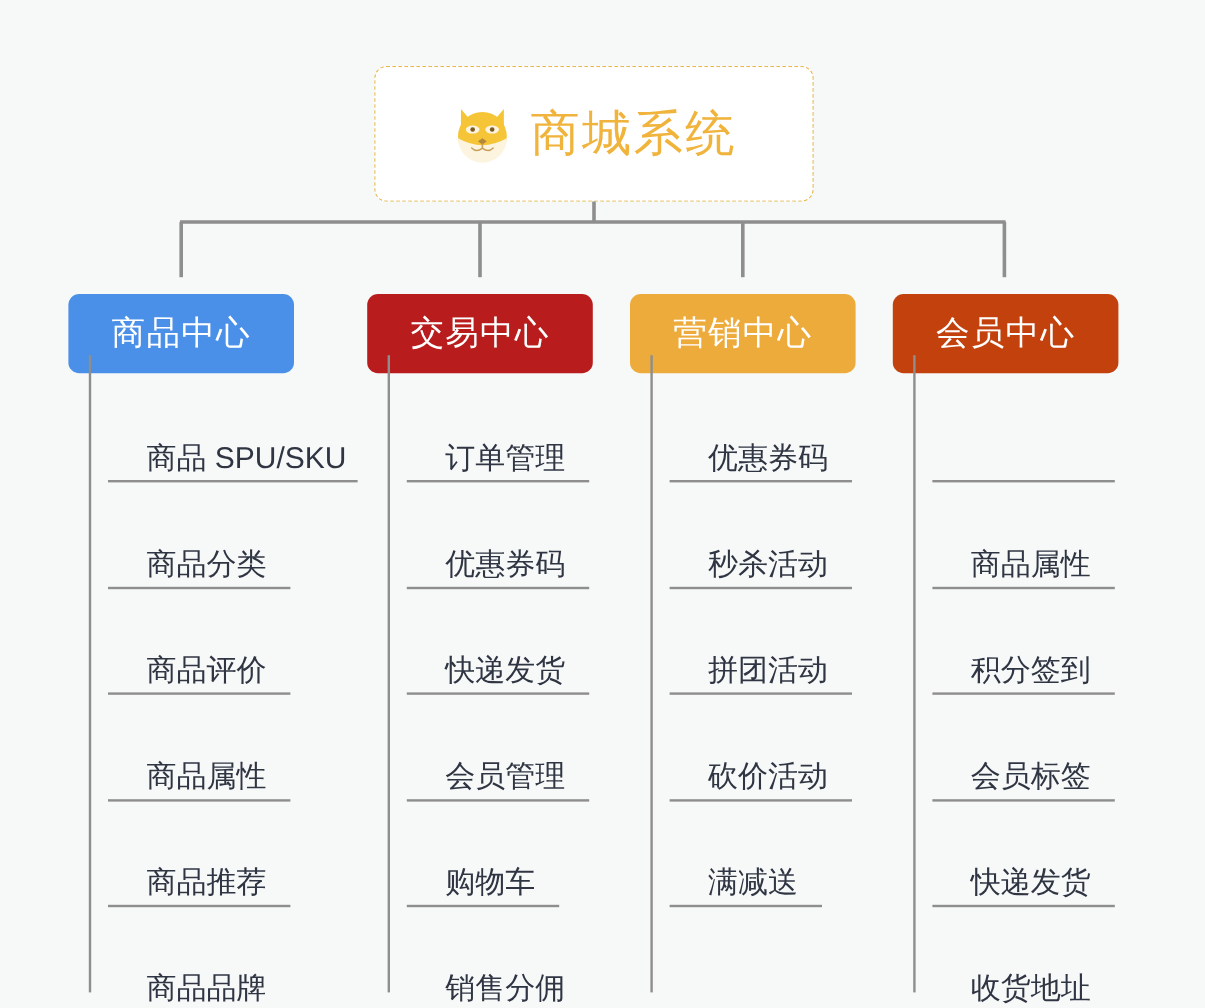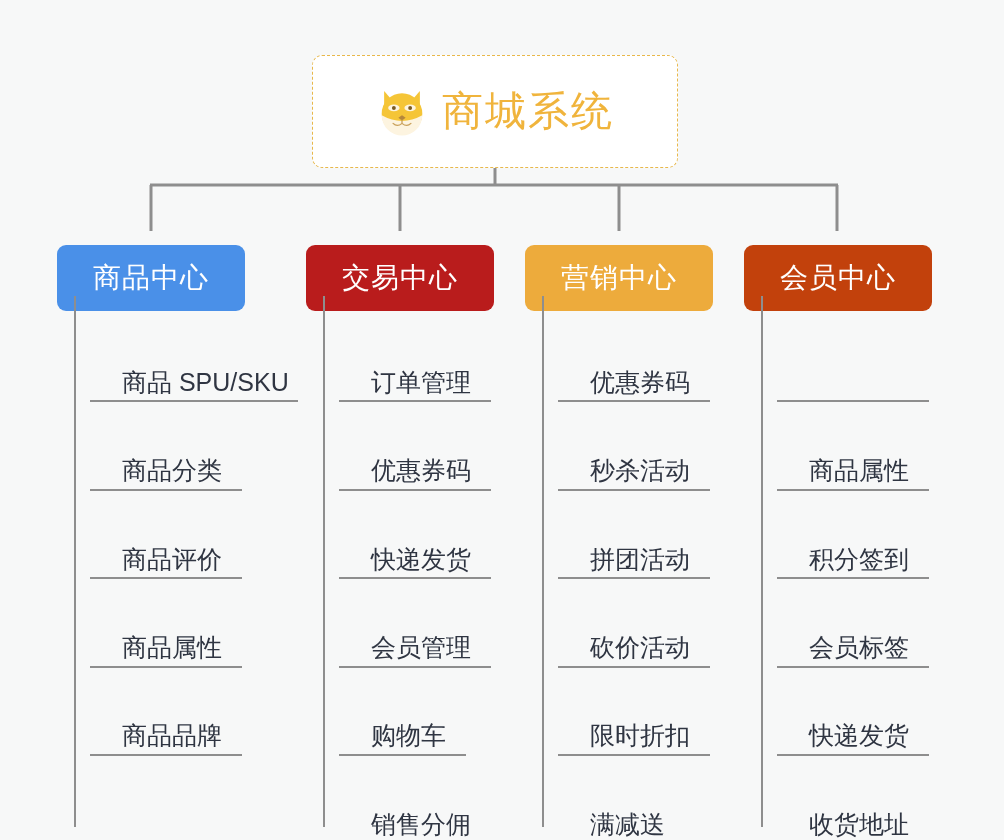--- a/index.html
+++ b/index.html
@@ -173,20 +173,24 @@
       <li class="leaf-item">
         <span class="leaf-underline" style="width:152px;"></span>
         <span class="leaf-label">商品评价</span>
       </li>
       <li class="leaf-item">
         <span class="leaf-underline" style="width:152px;"></span>
         <span class="leaf-label">商品属性</span>
       </li>
       <li class="leaf-item">
         <span class="leaf-underline" style="width:152px;"></span>
+        <span class="leaf-label">商品推荐</span>
+      </li>
+      <li class="leaf-item">
+        <span class="leaf-underline" style="width:152px;"></span>
         <span class="leaf-label">商品品牌</span>
       </li>
     </ul>
   </div>
 
   <div class="branch" style="left:306px;">
     <div class="branch-header" style="background:#b91c1c;text-align:center;">
       <span>交易中心</span>
     </div>
     <div class="branch-spine" style="height:531px;"></div>
@@ -234,24 +238,20 @@
       </li>
       <li class="leaf-item">
         <span class="leaf-underline" style="width:152px;"></span>
         <span class="leaf-label">拼团活动</span>
       </li>
       <li class="leaf-item">
         <span class="leaf-underline" style="width:152px;"></span>
         <span class="leaf-label">砍价活动</span>
       </li>
       <li class="leaf-item">
-        <span class="leaf-underline" style="width:152px;"></span>
-        <span class="leaf-label">限时折扣</span>
-      </li>
-      <li class="leaf-item">
         <span class="leaf-underline" style="width:127px;"></span>
         <span class="leaf-label">满减送</span>
       </li>
     </ul>
   </div>
 
   <div class="branch" style="left:744px;">
     <div class="branch-header" style="background:#c2410c;">
       <span>会员中心</span>
     </div>

